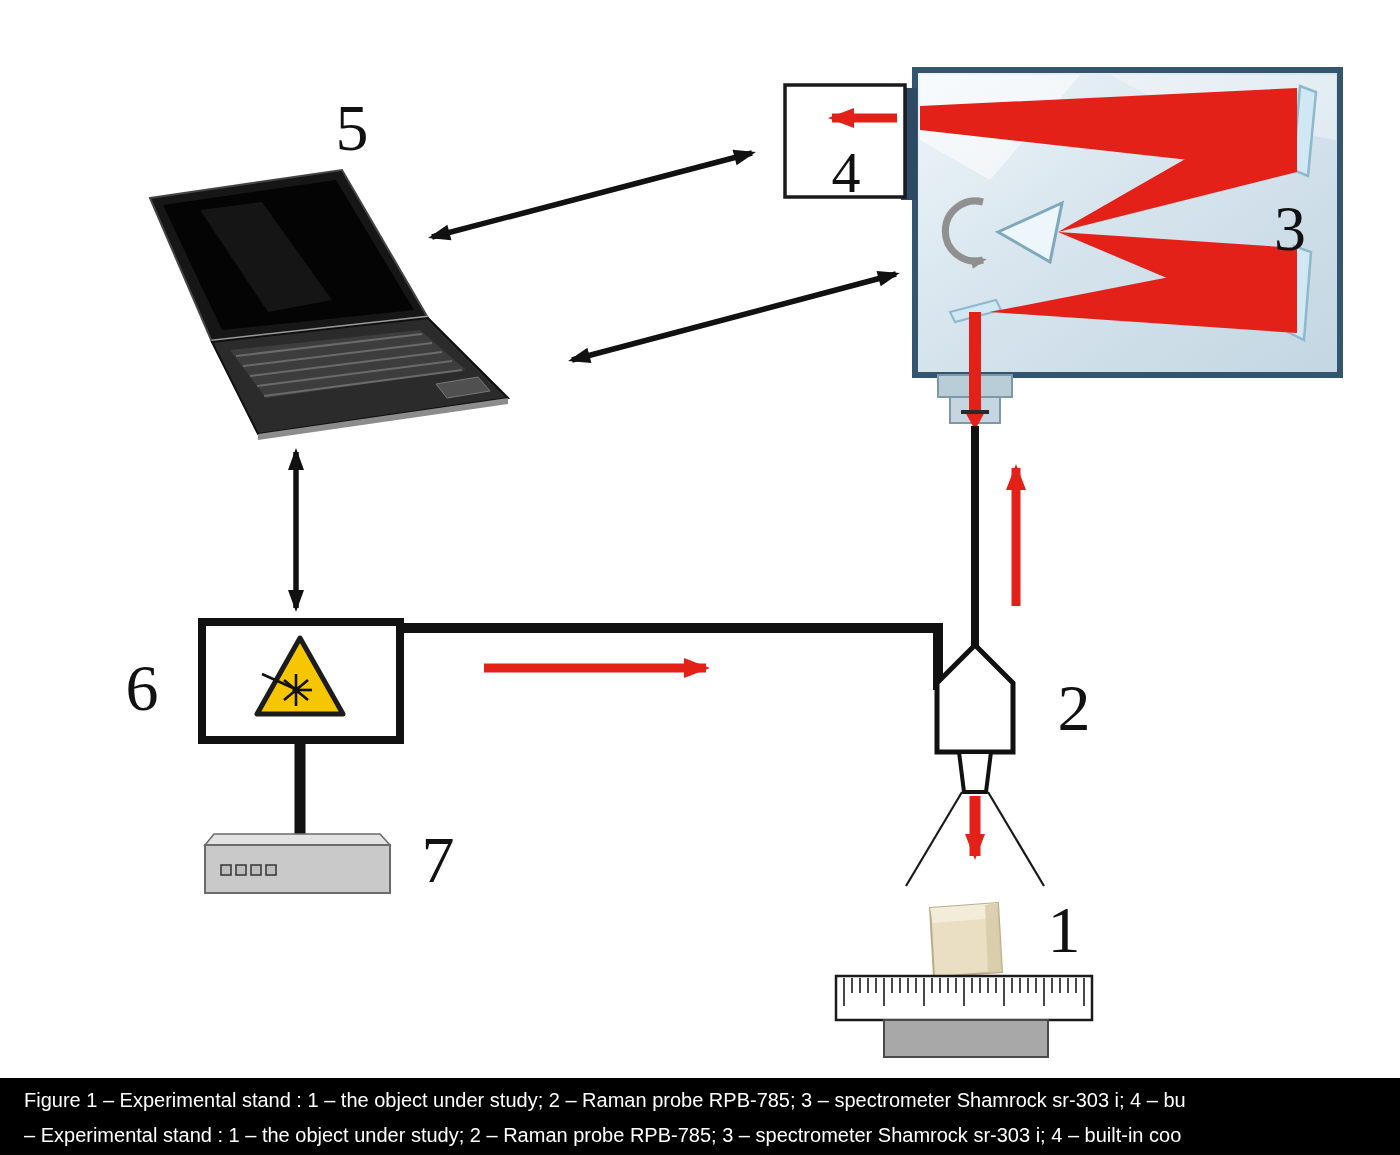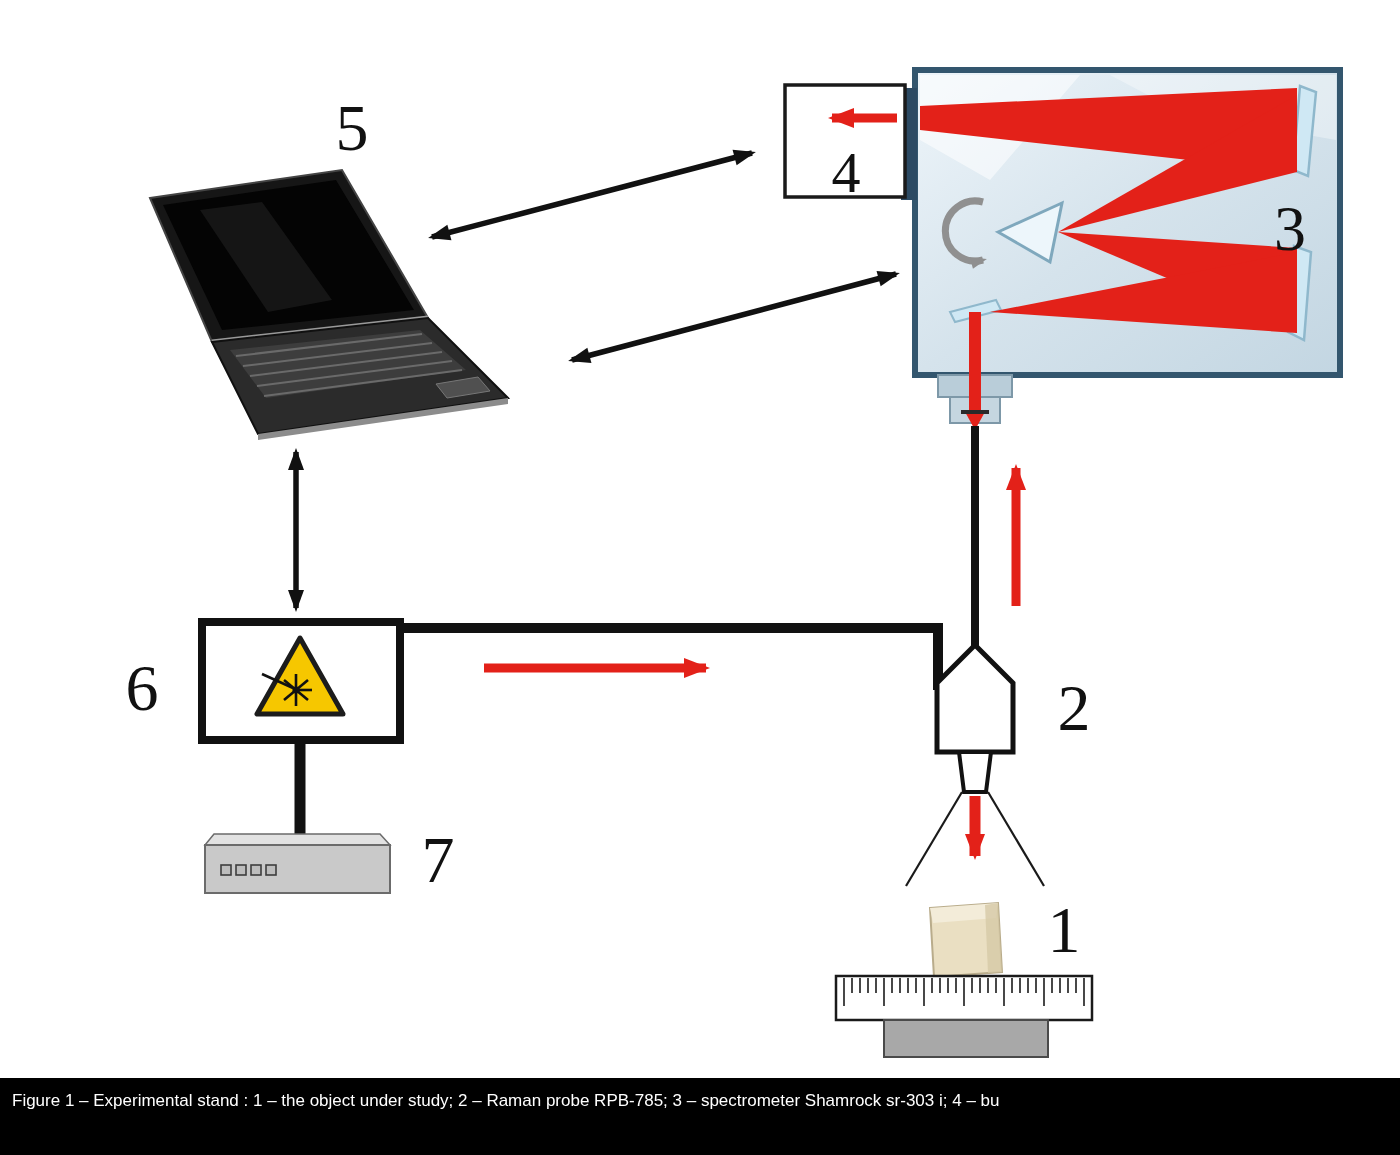--- a/index.html
+++ b/index.html
@@ -6,21 +6,21 @@
   .page{position:relative;width:1400px;height:1155px;background:#ffffff;overflow:hidden;
         font-family:"Liberation Sans",sans-serif;}
   svg{display:block;}
   .num{font-family:"Liberation Serif",serif;fill:#111;}
   .comm{stroke:#111;stroke-width:5.5;fill:none;}
   .cable{stroke:#111;fill:none;stroke-linecap:butt;}
   .beamfill{fill:#e32119;}
   .redstroke{stroke:#e32119;fill:none;}
   .caption-bar{position:absolute;left:0;top:1078px;width:1400px;height:77px;background:#000;
                color:#fff;overflow:hidden;}
-  .caption-line{white-space:nowrap;overflow:hidden;font-size:17px;line-height:35px;padding-left:12px;}
+  .caption-line{white-space:nowrap;overflow:hidden;font-size:20px;line-height:35px;padding-left:24px;}
   .caption-line:first-child{padding-top:5px;}
 </style>
 </head>
 <body>
 
 <div class="page">
 
 <svg width="1400" height="1078" viewBox="0 0 1400 1078">
   <defs>
     <marker id="ah-black" markerUnits="userSpaceOnUse" markerWidth="26" markerHeight="20" refX="20" refY="10" orient="auto-start-reverse">
@@ -192,15 +192,16 @@
           <line x1="1076" y1="978" x2="1076" y2="993"></line>
           <line x1="1084" y1="978" x2="1084" y2="1006"></line>
         </g>
     <rect x="884" y="1020" width="164" height="37" fill="#a8a8a8" stroke="#4a4a4a" stroke-width="2"></rect>
   </g>
   <text class="num" x="1064" y="952" font-size="66" text-anchor="middle">1</text>
 </svg>
 
   <div class="caption-bar">
     <div class="caption-line">Figure 1 – Experimental stand : 1 – the object under study; 2 – Raman probe RPB-785; 3 – spectrometer Shamrock sr-303 i; 4 – bu</div>
+    <div class="caption-line">– Experimental stand : 1 – the object under study; 2 – Raman probe RPB-785; 3 – spectrometer Shamrock sr-303 i; 4 – built-in coo</div>
   </div>
 
 </div>
 
 </body></html>

